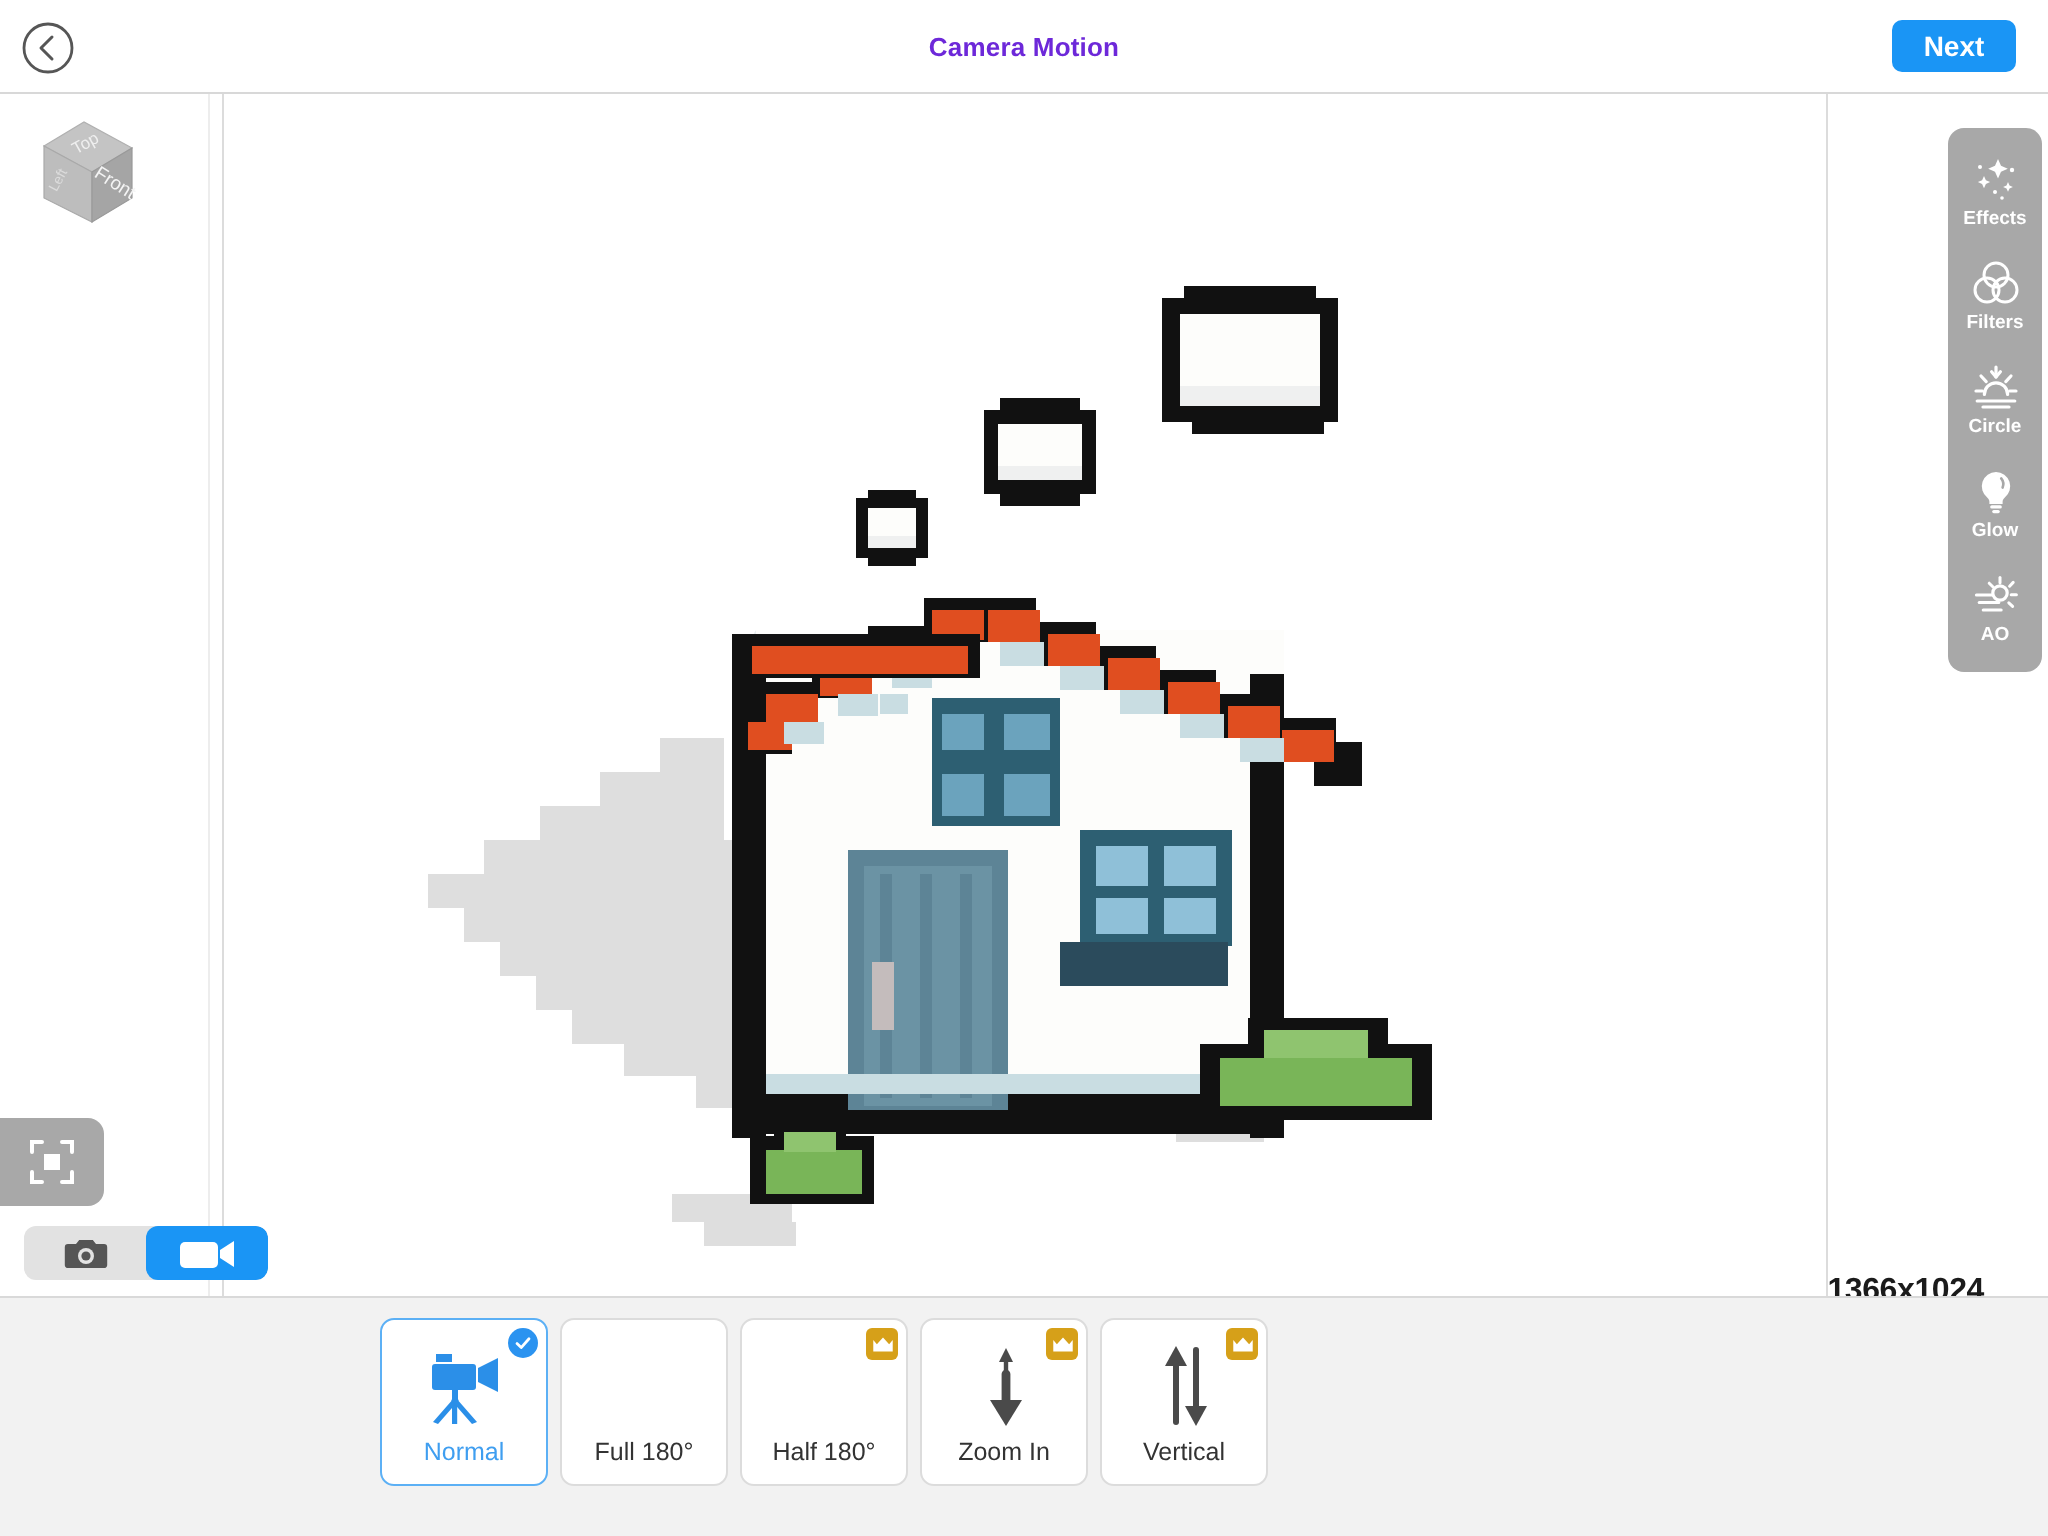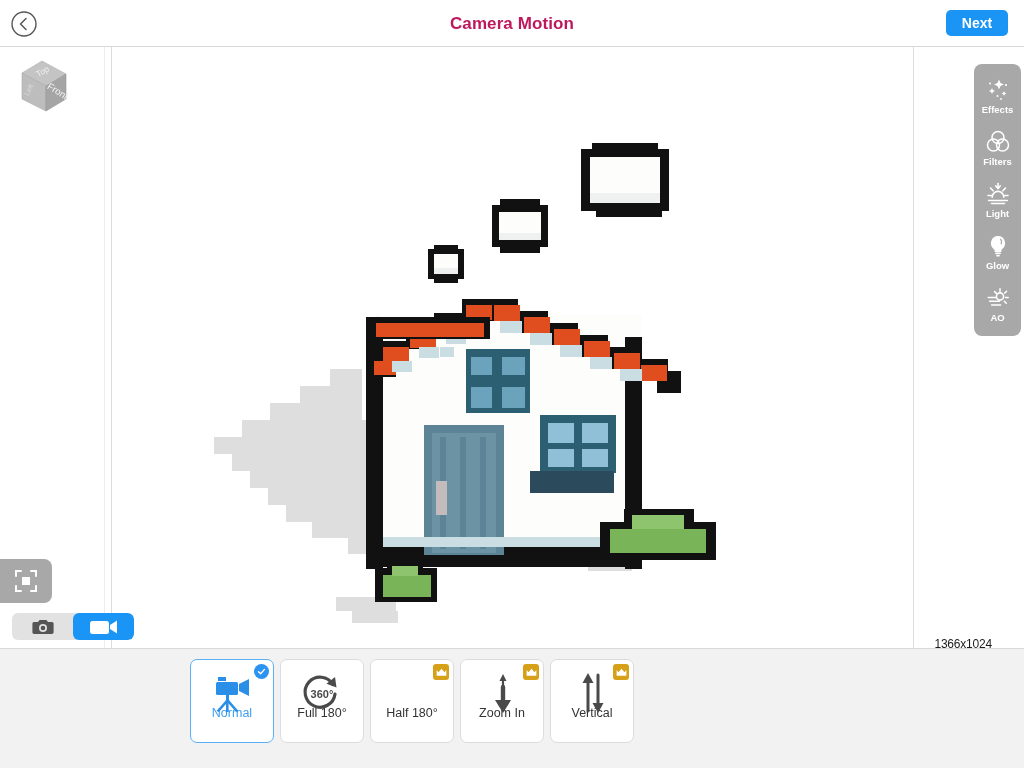--- a/index.html
+++ b/index.html
@@ -17,21 +17,21 @@
     background: #ffffff;
     border-bottom: 1px solid #d8d8d8;
   }
   #back-btn {
     position: absolute; left: 10px; top: 10px; width: 28px; height: 28px;
     cursor: pointer;
   }
   #header-title {
     position: absolute; left: 0; top: 0; width: 1024px; height: 47px;
     line-height: 47px; text-align: center;
-    font-size: 17px; font-weight: bold; color: #be185d;
+    font-size: 13px; font-weight: bold; color: #6d28d9;
     letter-spacing: 0.1px;
   }
   #next-btn {
     position: absolute; right: 16px; top: 10px;
     width: 62px; height: 26px; border-radius: 5px;
     background: #1a95f5; border: none;
     color: #ffffff; font-size: 14px; font-weight: bold;
     font-family: "Liberation Sans", sans-serif;
     cursor: pointer; line-height: 26px; text-align: center;
   }
@@ -75,21 +75,21 @@
   }
   .mode-seg {
     width: 61px; height: 27px;
     display: flex; align-items: center; justify-content: center;
   }
   .mode-seg.active { background: #1a95f5; border-radius: 6px; }
 
   
   #res-label {
     position: absolute; right: 32px; top: 590px;
-    font-size: 12px; font-weight: normal; color: #1b1b1b;
+    font-size: 16px; font-weight: bold; color: #1b1b1b;
     letter-spacing: -0.2px;
   }
 
   
   #tool-rail {
     position: absolute; right: 3px; top: 17px;
     width: 47px; padding: 6px 0 6px 0;
     background: #a8a8a8; border-radius: 8px;
   }
   .rail-item {
@@ -117,21 +117,21 @@
     background: #ffffff; border: 1px solid #dcdcdc;
     display: flex; flex-direction: column; align-items: center; justify-content: flex-end;
     cursor: pointer;
   }
   .motion-card.selected { border: 1.5px solid #5cb0f5; }
   .motion-icon {
     position: absolute; left: 0; top: 8px; width: 84px; height: 50px;
     display: flex; align-items: center; justify-content: center;
   }
   .motion-label {
-    font-size: 12.5px; color: #333333; margin-bottom: 22px;
+    font-size: 12.5px; color: #333333; margin-bottom: 9px;
     font-family: "Liberation Sans", sans-serif;
     text-align: center;
   }
   .motion-card.selected .motion-label { color: #3f9ef0; }
   .crown-badge {
     position: absolute; right: 4px; top: 4px;
     width: 16px; height: 16px; border-radius: 3px; background: #d6a019;
     display: flex; align-items: center; justify-content: center;
   }
   .check-badge {
@@ -377,21 +377,21 @@
               <path d="M13 7.5l-2.2-2.6M13 7.5l2.2-2.6"></path>
             <path d="M5.5 7l2.6 2.8"></path>
               <path d="M20.5 7l-2.6 2.8"></path>
             <path d="M3 14.5h3.2"></path>
               <path d="M19.8 14.5H23"></path>
             <path d="M7.2 16.2a5.8 5.8 0 0 1 11.6 0"></path>
             <path d="M3.6 19.5h18.8"></path>
               <path d="M6.5 22.5h13"></path>
           </g>
         </svg>
-        <div class="rail-label">Light</div>
+        <div class="rail-label">Circle</div>
       </div>
       <div class="rail-item">
         <svg class="rail-icon" viewBox="0 0 26 26">
           <path d="M13 3a7.2 7.2 0 0 1 4.3 12.9c-.7.6-1 1.3-1 2.1v1H9.7v-1c0-.8-.3-1.5-1-2.1A7.2 7.2 0 0 1 13 3z" fill="#ffffff"></path>
           <rect x="10.1" y="19.6" width="5.8" height="1.7" rx="0.8" fill="#ffffff"></rect>
           <rect x="11.1" y="22" width="3.8" height="1.6" rx="0.8" fill="#ffffff"></rect>
           <path d="M15.6 6.2a4.6 4.6 0 0 1 .7 4.6" fill="none" stroke="#a8a8a8" stroke-width="1.3" stroke-linecap="round"></path>
         </svg>
         <div class="rail-label">Glow</div>
       </div>
@@ -433,27 +433,20 @@
         </div>
         <div class="check-badge">
           <svg width="9" height="9" viewBox="0 0 9 9">
             <polyline points="1.5,4.8 3.6,6.8 7.5,2.4" fill="none" stroke="#ffffff" stroke-width="1.4" stroke-linecap="round" stroke-linejoin="round"></polyline>
           </svg>
         </div>
         <div class="motion-label">Normal</div>
       </div>
 
       <div class="motion-card">
-        <div class="motion-icon">
-          <svg width="46" height="44" viewBox="0 0 46 44">
-            <path d="M33 13.5A15 15 0 1 0 35 23" fill="none" stroke="#4a4a4a" stroke-width="3.2" stroke-linecap="round"></path>
-            <polygon points="35,6 36.5,16.5 26.5,12.8" fill="#4a4a4a"></polygon>
-            <text x="22" y="27" text-anchor="middle" font-size="11" font-weight="bold" fill="#4a4a4a" font-family="Liberation Sans, sans-serif">360°</text>
-          </svg>
-        </div>
         <div class="motion-label">Full 180°</div>
       </div>
 
       <div class="motion-card">
         <div class="crown-badge">
           <svg width="11" height="9" viewBox="0 0 12 10">
             <path d="M0.6 2.2 L2.6 4.6 L6 0.8 L9.4 4.6 L11.4 2.2 L11.4 8.6 L0.6 8.6 Z" fill="#ffffff"></path>
           </svg>
         </div>
         <div class="motion-label">Half 180°</div>

